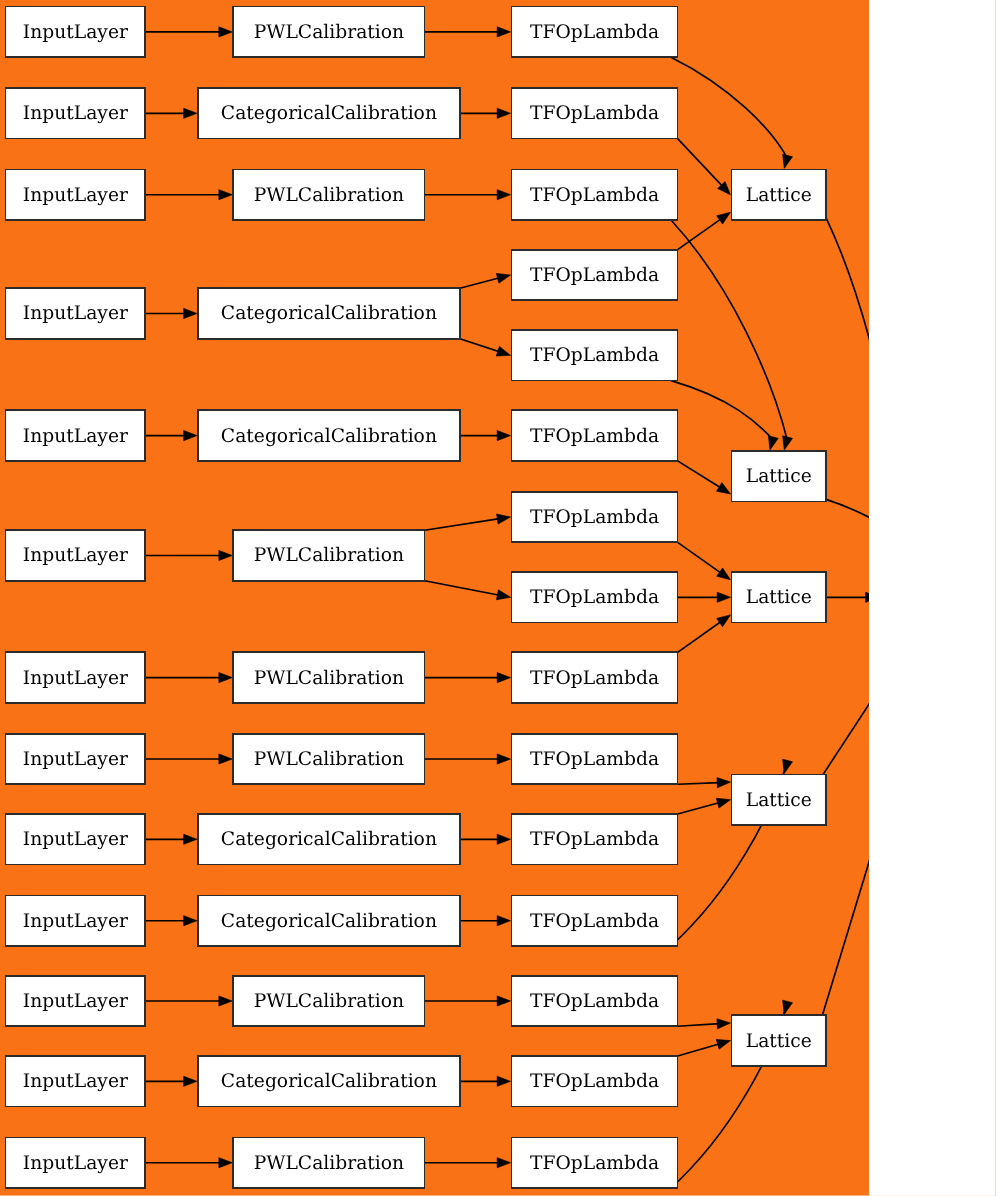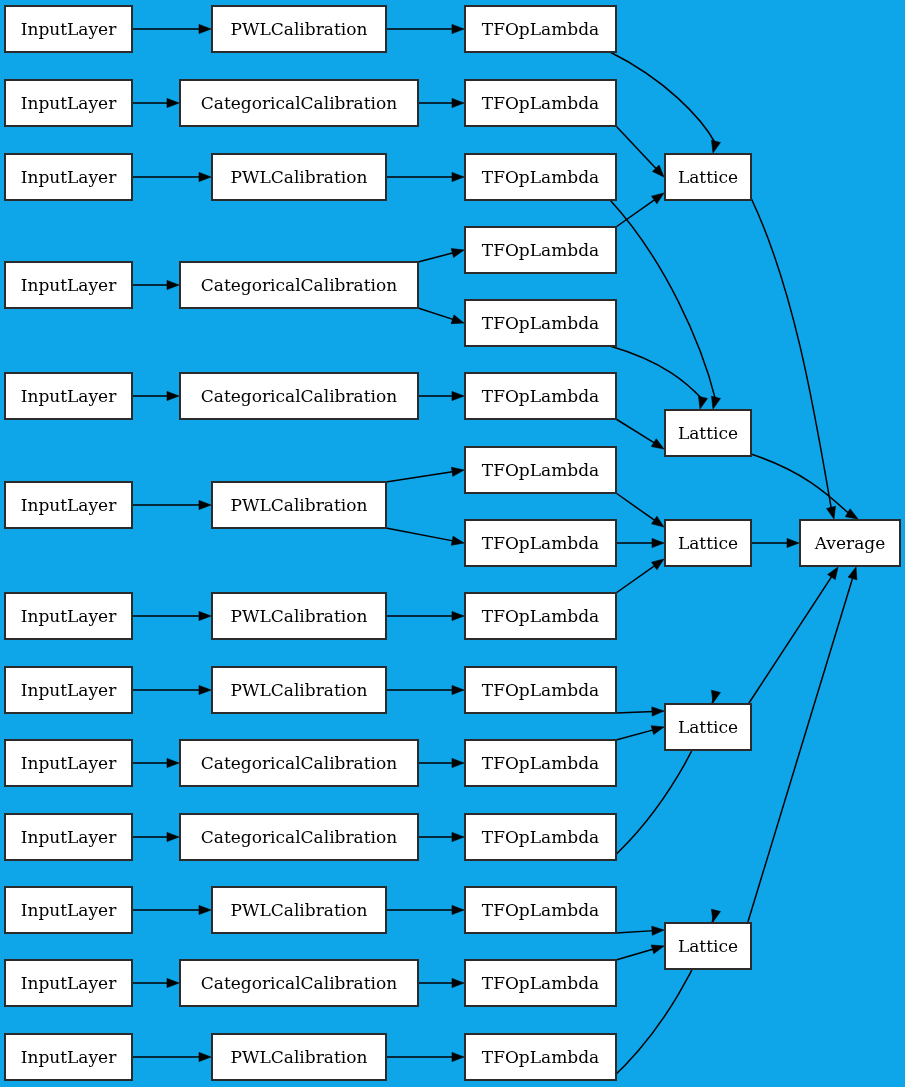--- a/index.html
+++ b/index.html
@@ -2,23 +2,23 @@
 <html><head>
 <meta charset="utf-8">
 <style>
   html, body {
     margin: 0;
     padding: 0;
     background: #ffffff;
   }
   #diagram-root {
     position: relative;
-    width: 905px;
+    width: 790px;
     height: 1087px;
-    background: #0ea5e9;
+    background: #f97316;
     font-family: "DejaVu Serif", "Liberation Serif", serif;
     overflow: hidden;
   }
   svg#graph-svg {
     position: absolute;
     top: 0;
     left: 0;
     width: 905px;
     height: 1087px;
     display: block;

